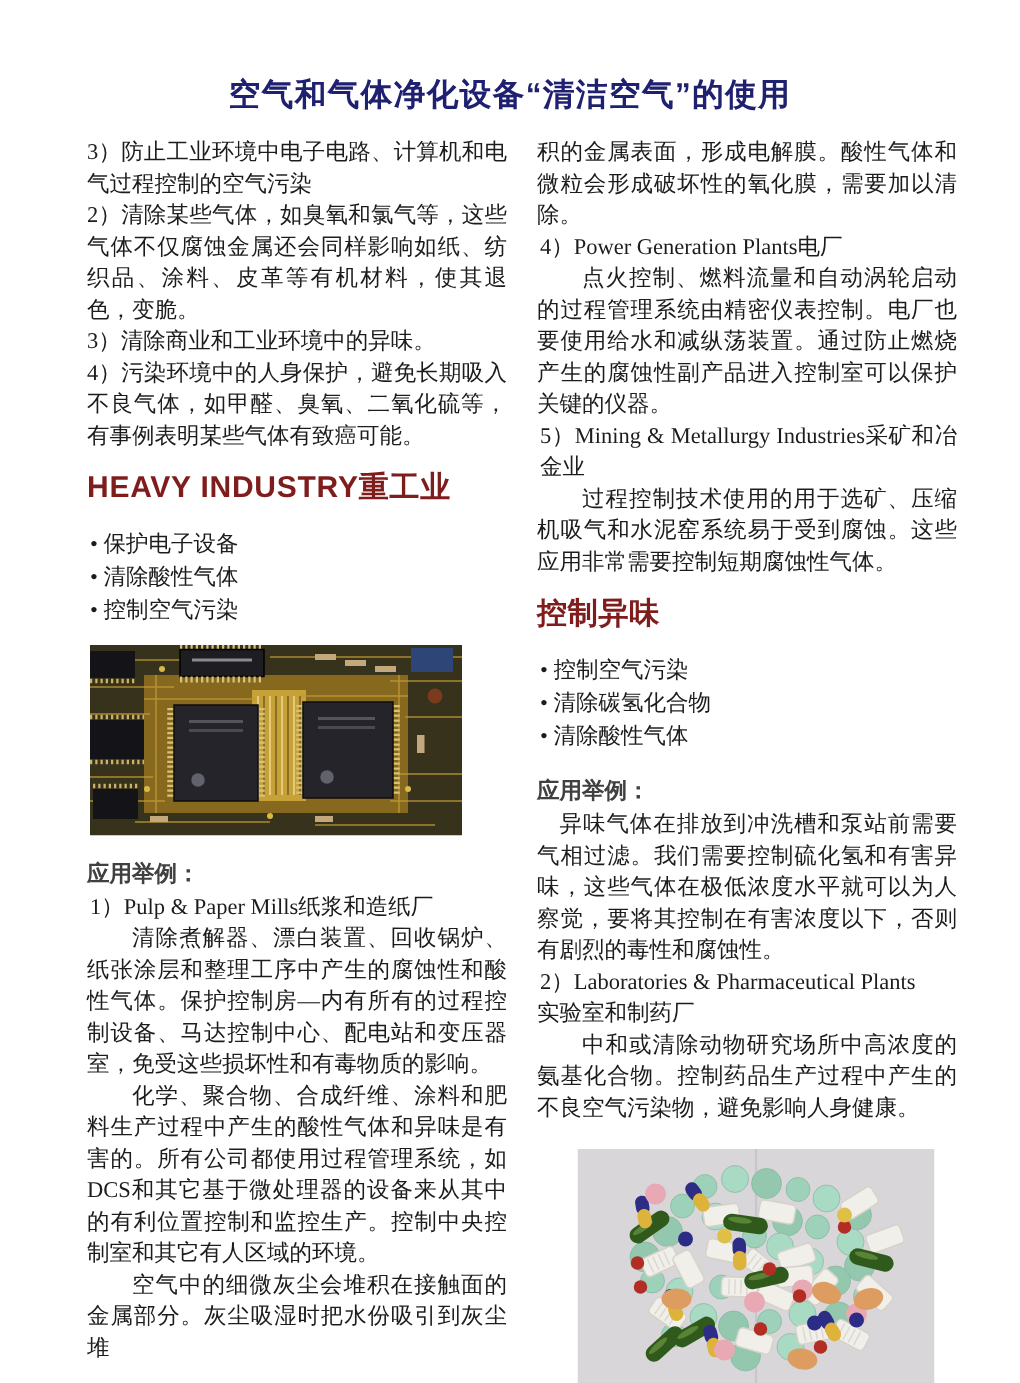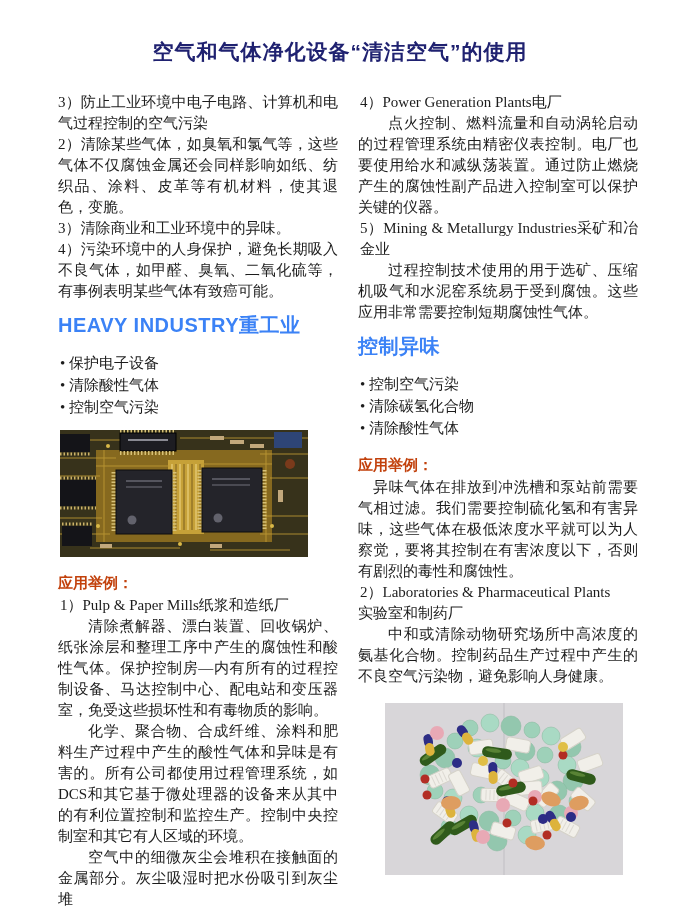--- a/index.html
+++ b/index.html
@@ -1,32 +1,32 @@
 <!DOCTYPE html>
 <html><head>
 <meta charset="utf-8">
 <style>
   html,body{margin:0;padding:0;background:#ffffff;}
   .page{position:relative;width:680px;height:922px;background:#ffffff;overflow:hidden;
         font-family:"Liberation Serif","DejaVu Serif",serif;color:#1c1c1c;}
-  .title{position:absolute;top:38px;left:0;width:100%;margin:0;text-align:center;
+  .title{position:absolute;top:49px;left:0;width:100%;margin:0;text-align:center;
          font-family:"Liberation Sans","DejaVu Sans",sans-serif;
          font-weight:bold;font-size:21px;color:#1f2170;letter-spacing:1px;}
   .col{position:absolute;top:92px;width:280px;font-size:15px;line-height:21px;text-align:justify;}
   .col-left{left:58px;}
   .col-right{left:358px;}
   .col p{margin:0;}
   .bold{font-weight:bold;}
   .ind2{text-indent:2em;}
   .ind1{text-indent:1em;}
   .num-title{padding-left:2px;}
   .section-heading{margin:13px 0 4px 0;font-family:"Liberation Sans","DejaVu Sans",sans-serif;
-         font-weight:bold;font-size:20px;color:#3b82f6;letter-spacing:0.5px;}
+         font-weight:bold;font-size:20px;color:#7f1d1d;letter-spacing:0.5px;}
   .blue-label{margin:15px 0 2px 0 !important;font-family:"Liberation Sans","DejaVu Sans",sans-serif;
-         font-weight:bold;font-size:15px;color:#c2410c;}
+         font-weight:bold;font-size:15px;color:#404040;}
   ul.bullets{list-style:none;margin:16px 0 0 0;padding:0;}
   ul.bullets li{line-height:22px;padding-left:2px;}
   ul.bullets li::before{content:"• ";}
   .photo{display:block;margin:12px 0 0 2px;}
   .photo svg{display:block;}
   .photo-circuit{width:248px;height:127px;}
   .photo-pills{width:238px;height:172px;margin:16px 0 0 27px;}
 </style>
 </head>
 <body>
@@ -136,20 +136,21 @@
     </div>
 
     <p class="blue-label">应用举例：</p>
     <p class="num-title">1）Pulp &amp; Paper Mills纸浆和造纸厂</p>
     <p class="ind2">清除煮解器、漂白装置、回收锅炉、纸张涂层和整理工序中产生的腐蚀性和酸性气体。保护控制房—内有所有的过程控制设备、马达控制中心、配电站和变压器室，免受这些损坏性和有毒物质的影响。</p>
     <p class="ind2">化学、聚合物、合成纤维、涂料和肥料生产过程中产生的酸性气体和异味是有害的。所有公司都使用过程管理系统，如DCS和其它基于微处理器的设备来从其中的有利位置控制和监控生产。控制中央控制室和其它有人区域的环境。</p>
     <p class="ind2">空气中的细微灰尘会堆积在接触面的金属部分。灰尘吸湿时把水份吸引到灰尘堆</p>
   </div>
 
   <div class="col col-right">
+    <p>积的金属表面，形成电解膜。酸性气体和微粒会形成破坏性的氧化膜，需要加以清除。</p>
     <p class="num-title">4）Power Generation Plants电厂</p>
     <p class="ind2">点火控制、燃料流量和自动涡轮启动的过程管理系统由精密仪表控制。电厂也要使用给水和减纵荡装置。通过防止燃烧产生的腐蚀性副产品进入控制室可以保护关键的仪器。</p>
     <p class="num-title">5）Mining &amp; Metallurgy Industries采矿和冶金业</p>
     <p class="ind2">过程控制技术使用的用于选矿、压缩机吸气和水泥窑系统易于受到腐蚀。这些应用非常需要控制短期腐蚀性气体。</p>
 
     <h2 class="section-heading">控制异味</h2>
     <ul class="bullets">
       <li>控制空气污染</li>
       <li>清除碳氢化合物</li>
       <li>清除酸性气体</li>

